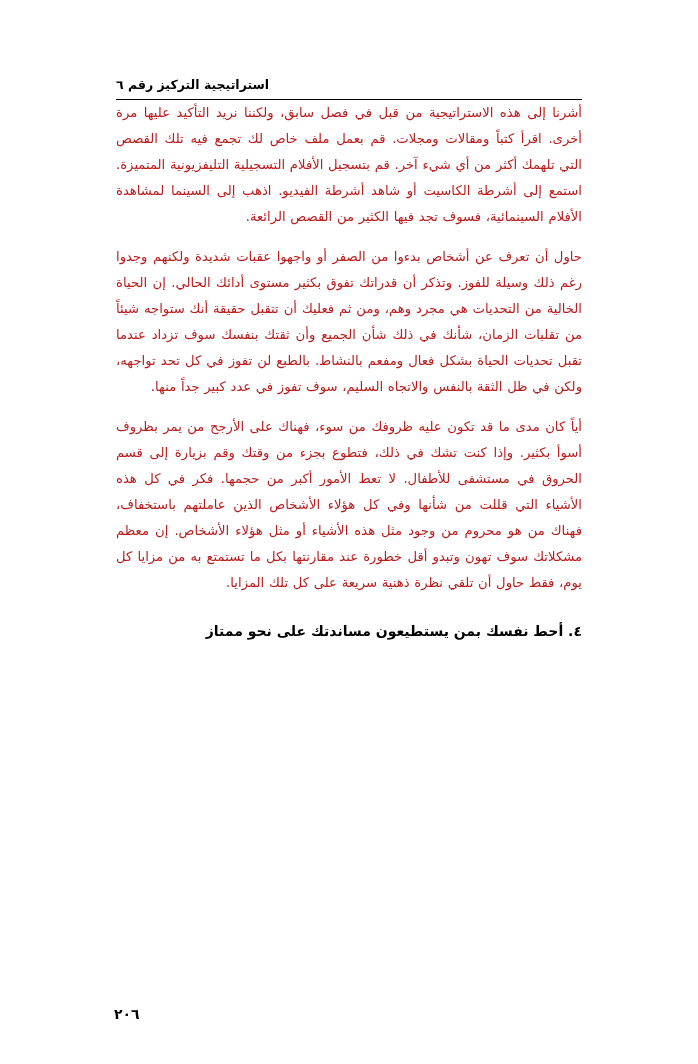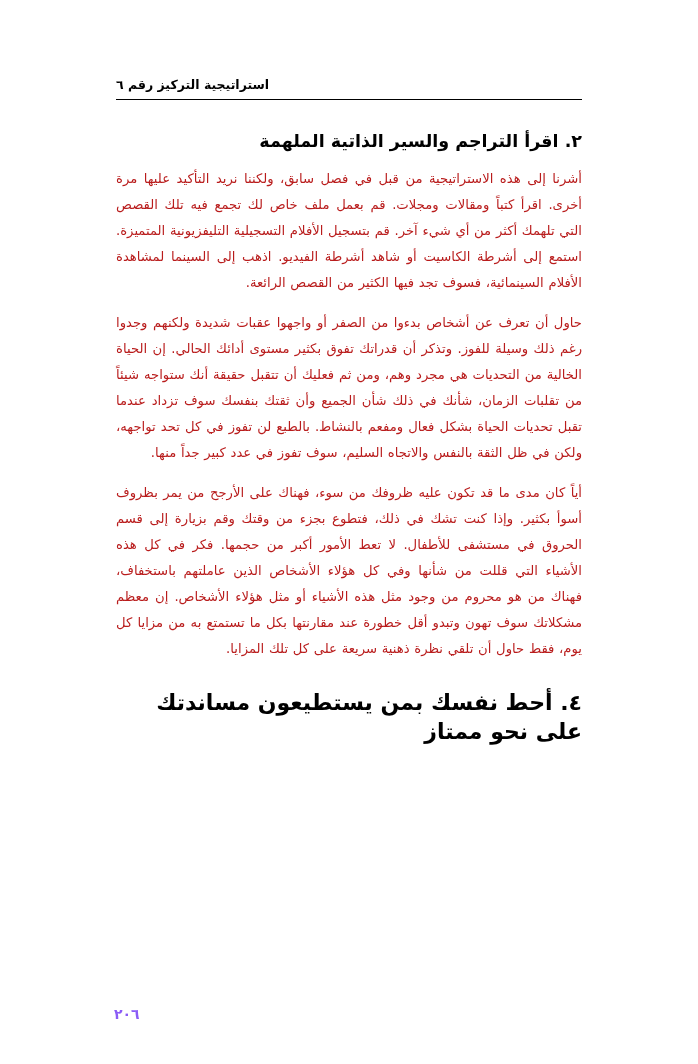--- a/index.html
+++ b/index.html
@@ -57,21 +57,21 @@
     font-size: 17.5px;
     line-height: 1.35;
     color: #000000;
     margin: 26px 0 12px 0;
     text-align: right;
     direction: rtl;
     letter-spacing: -0.2px;
   }
   h2.heading-2 { margin-top: 30px; }
   h2.heading-3 { margin-top: 36px; }
-  h2.heading-4 { font-size: 22px; }
+  h2.heading-4 { font-size: 14px; }
   
   p.body-text {
     font-family: "DejaVu Sans", sans-serif;
     font-size: 13.2px;
     line-height: 26px;
     color: #b91c1c;
     margin: 0 0 14px 0;
     text-align: justify;
     text-align-last: right;
     direction: rtl;
@@ -79,37 +79,36 @@
   }
   p.body-text:last-child { margin-bottom: 0; }
   
   .folio {
     position: absolute;
     bottom: 42px;
     left: 64px;
     font-family: "DejaVu Sans", sans-serif;
     font-weight: bold;
     font-size: 14px;
-    color: #8b5cf6;
+    color: #000000;
     direction: rtl;
   }
 </style>
 </head>
 <body>
 
 <div class="page">
 
   <div class="content">
 
     <div class="running-header">
       <span class="header-text">استراتيجية التركيز رقم ٦</span>
     </div>
     <hr class="header-rule">
 
-    <h2 class="section-heading heading-2">٢. اقرأ التراجم والسير الذاتية الملهمة</h2>
 
     <p class="body-text">أشرنا إلى هذه الاستراتيجية من قبل في فصل سابق، ولكننا نريد التأكيد عليها مرة أخرى. اقرأ كتباً ومقالات ومجلات. قم بعمل ملف خاص لك تجمع فيه تلك القصص التي تلهمك أكثر من أي شيء آخر. قم بتسجيل الأفلام التسجيلية التليفزيونية المتميزة. استمع إلى أشرطة الكاسيت أو شاهد أشرطة الفيديو. اذهب إلى السينما لمشاهدة الأفلام السينمائية، فسوف تجد فيها الكثير من القصص الرائعة.</p>
 
     <p class="body-text">حاول أن تعرف عن أشخاص بدءوا من الصفر أو واجهوا عقبات شديدة ولكنهم وجدوا رغم ذلك وسيلة للفوز. وتذكر أن قدراتك تفوق بكثير مستوى أدائك الحالي. إن الحياة الخالية من التحديات هي مجرد وهم، ومن ثم فعليك أن تتقبل حقيقة أنك ستواجه شيئاً من تقلبات الزمان، شأنك في ذلك شأن الجميع وأن ثقتك بنفسك سوف تزداد عندما تقبل تحديات الحياة بشكل فعال ومفعم بالنشاط. بالطبع لن تفوز في كل تحد تواجهه، ولكن في ظل الثقة بالنفس والاتجاه السليم، سوف تفوز في عدد كبير جداً منها.</p>
 
 
     <p class="body-text">أياً كان مدى ما قد تكون عليه ظروفك من سوء، فهناك على الأرجح من يمر بظروف أسوأ بكثير. وإذا كنت تشك في ذلك، فتطوع بجزء من وقتك وقم بزيارة إلى قسم الحروق في مستشفى للأطفال. لا تعط الأمور أكبر من حجمها. فكر في كل هذه الأشياء التي قللت من شأنها وفي كل هؤلاء الأشخاص الذين عاملتهم باستخفاف، فهناك من هو محروم من وجود مثل هذه الأشياء أو مثل هؤلاء الأشخاص. إن معظم مشكلاتك سوف تهون وتبدو أقل خطورة عند مقارنتها بكل ما تستمتع به من مزايا كل يوم، فقط حاول أن تلقي نظرة ذهنية سريعة على كل تلك المزايا.</p>
 
     <h2 class="section-heading heading-4">٤. أحط نفسك بمن يستطيعون مساندتك على نحو ممتاز</h2>
 

